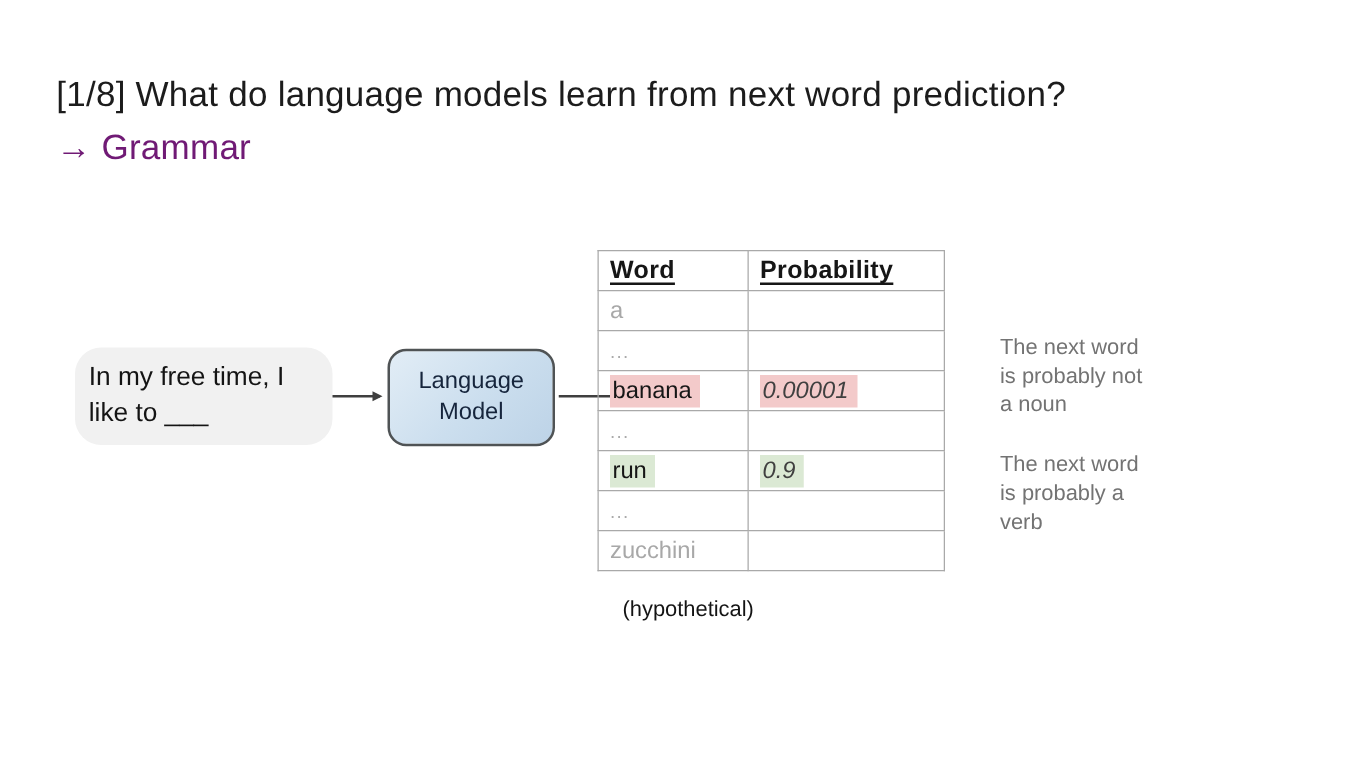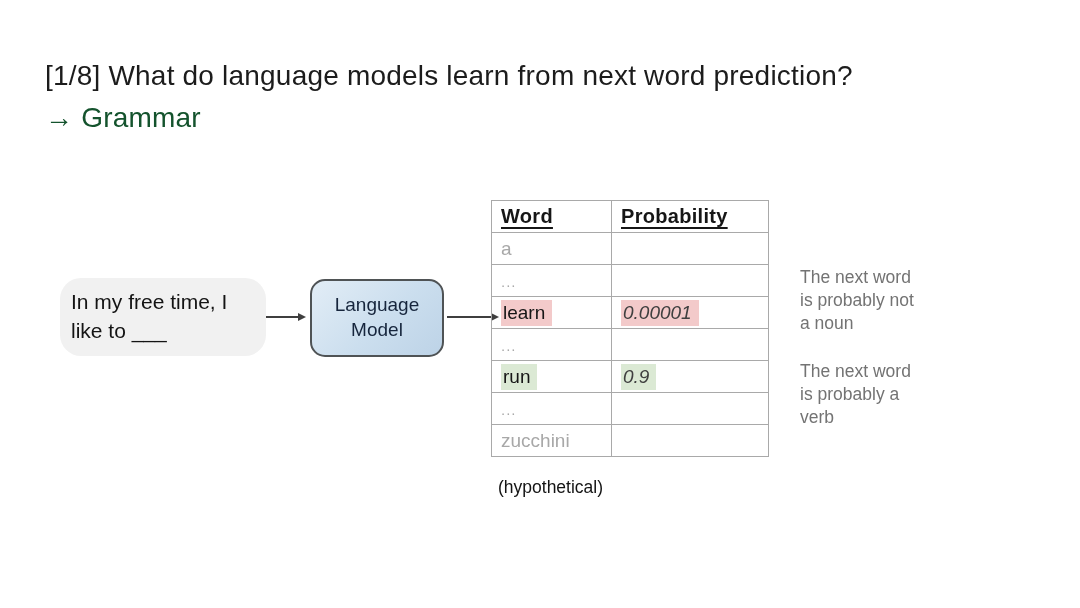--- a/index.html
+++ b/index.html
@@ -20,21 +20,21 @@
     font-weight: 500;
     letter-spacing: 0.2px;
     color: #1c1c1c;
     white-space: nowrap;
   }
   .subtitle-line {
     margin-top: 10px;
     font-size: 28px;
     font-weight: 500;
     letter-spacing: 0.2px;
-    color: #14532d;
+    color: #701a75;
     white-space: nowrap;
   }
 
   
   .input-box {
     position: absolute; left: 60px; top: 278px;
     width: 206px; height: 78px;
     background: #f1f1f1;
     display: flex; align-items: center;
     padding-left: 11px;
@@ -65,21 +65,21 @@
   .arrow::after {
     content: ""; position: absolute; right: -2px; top: -5px;
     border-left: 8px solid #3f3f3f;
     border-top: 4px solid transparent;
     border-bottom: 4px solid transparent;
   }
   .arrow-1 { left: 266px; top: 316px; width: 38px; }
   .arrow-2 { left: 447px; top: 316px; width: 50px; }
 
   
-  .prob-table-wrap { position: absolute; left: 491px; top: 200px; }
+  .prob-table-wrap { position: absolute; left: 478px; top: 200px; }
   table.prob-table {
     border-collapse: collapse; table-layout: fixed;
     width: 277px;
     border: 1.5px solid #8c8c8c;
   }
   .prob-table col.c-word { width: 120px; }
   .prob-table col.c-prob { width: 157px; }
   .prob-table th, .prob-table td {
     border: 1px solid #a9a9a9;
     height: 32px;
@@ -154,21 +154,21 @@
       <tbody>
         <tr>
           <td><span class="muted">a</span></td>
           <td><span></span></td>
         </tr>
         <tr>
           <td><span class="dots">...</span></td>
           <td><span></span></td>
         </tr>
         <tr>
-          <td><span class="hl hl-pink">learn</span></td>
+          <td><span class="hl hl-pink">banana</span></td>
           <td><span class="hl hl-pink prob-val">0.00001</span></td>
         </tr>
         <tr>
           <td><span class="dots">...</span></td>
           <td><span></span></td>
         </tr>
         <tr>
           <td><span class="hl hl-green">run</span></td>
           <td><span class="hl hl-green prob-val">0.9</span></td>
         </tr>

